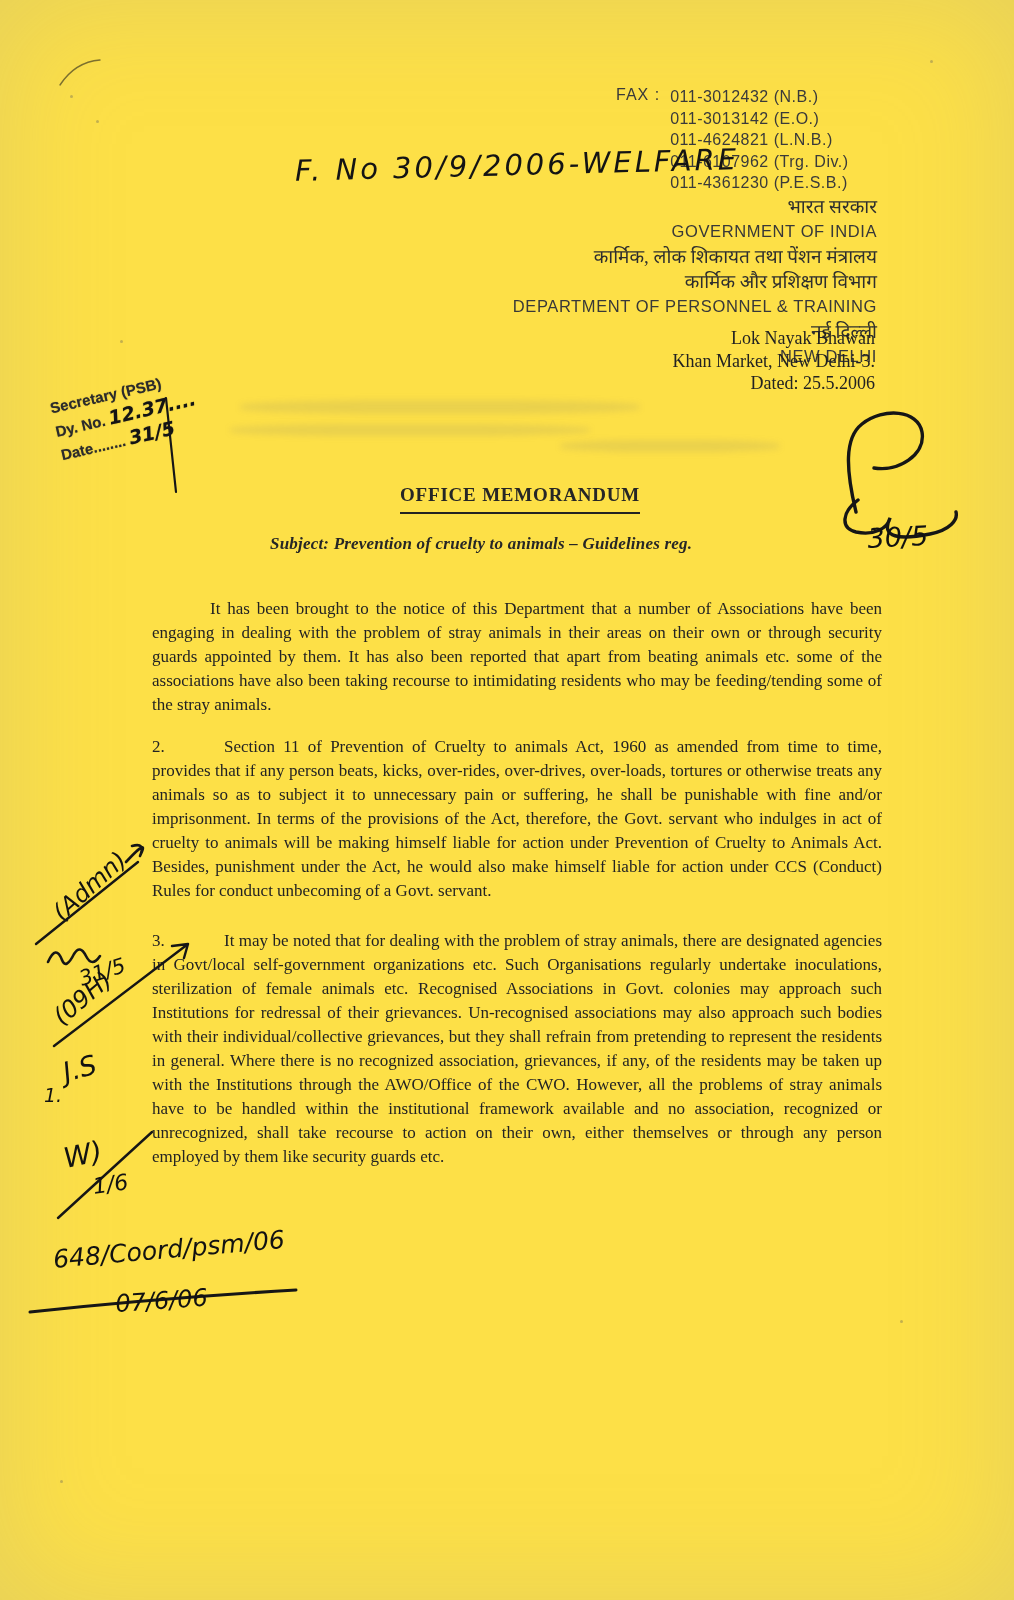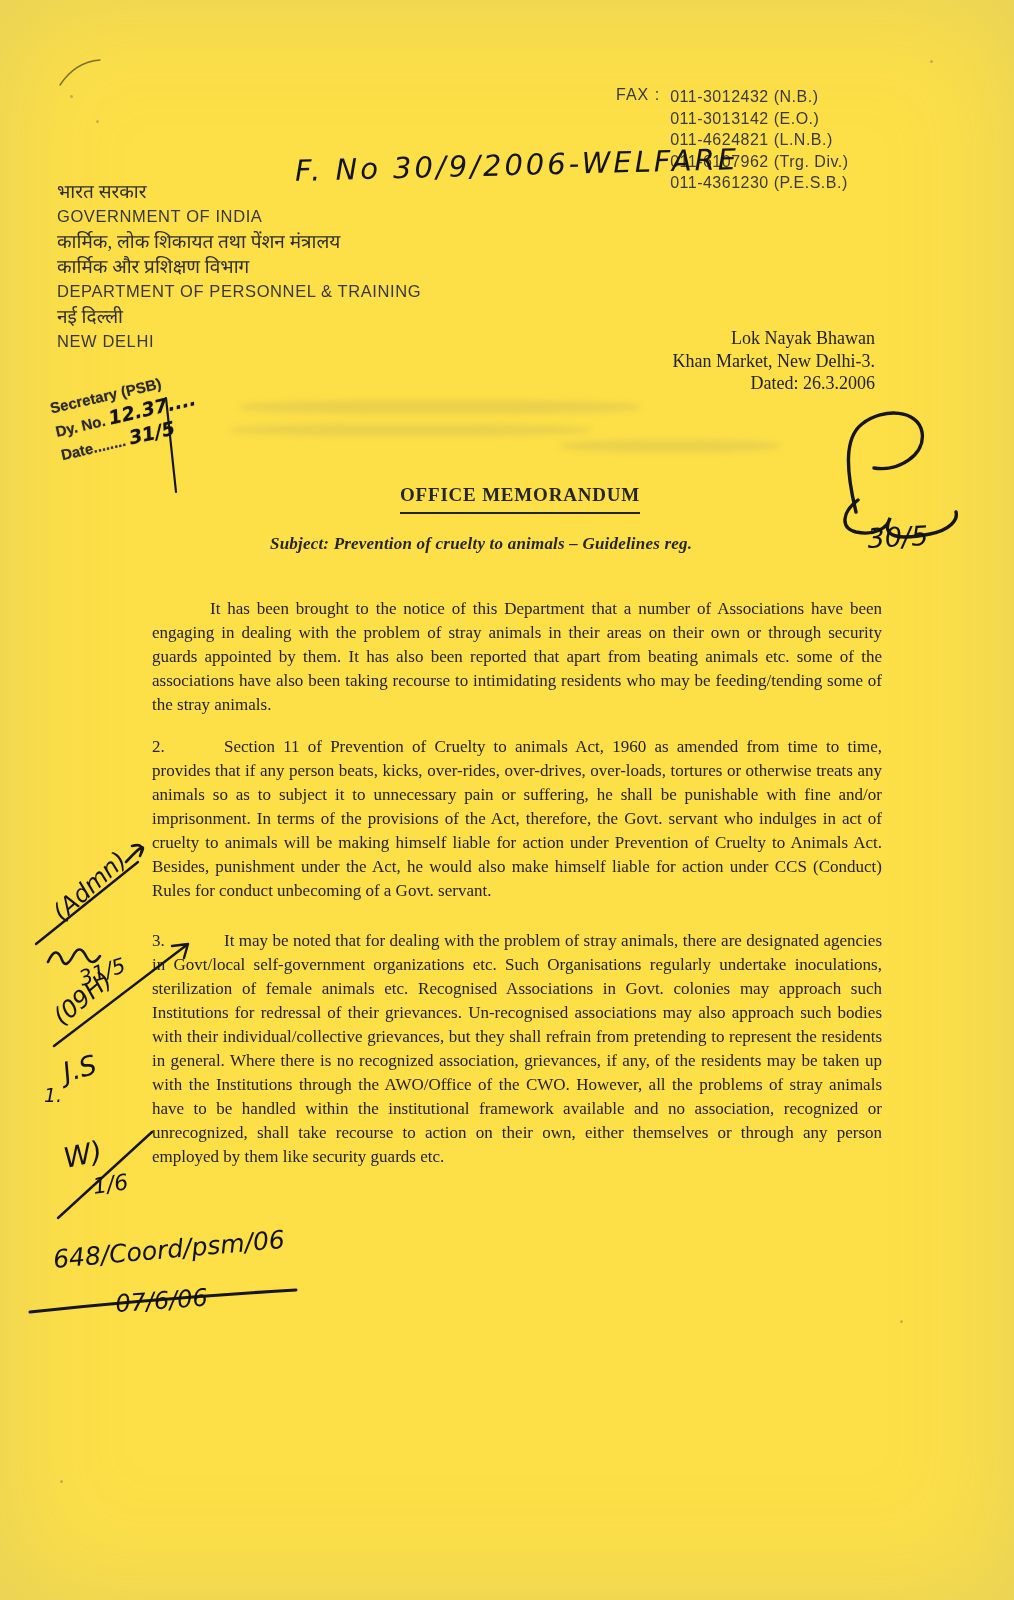--- a/index.html
+++ b/index.html
@@ -11,21 +11,21 @@
   }
   .abs{position:absolute;}
   
   .fax{left:616px;top:86px;font-family:"Liberation Sans",sans-serif;font-size:16px;color:#3a3a3a;display:flex;}
   .fax-label{margin-right:10px;letter-spacing:1px;}
   .fax-lines div{line-height:21.5px;letter-spacing:.5px;}
   
   .hand{font-family:"DejaVu Sans",sans-serif;font-style:italic;color:#141414;}
   .fno{left:295px;top:148px;font-size:29px;letter-spacing:3px;transform:rotate(-1.5deg);white-space:nowrap;}
   
-  .hdr{left:57px;top:179px;width:820px;text-align:left;}
+  .hdr{left:57px;top:194px;width:820px;text-align:right;}
   .hdr .hi{font-size:19px;line-height:25px;color:#2e2e2e;}
   .hdr .en{font-family:"Liberation Sans",sans-serif;font-size:16.5px;line-height:25px;letter-spacing:.6px;color:#383838;}
   
   .addr{right:139px;top:327px;text-align:right;font-size:18px;line-height:22.5px;color:#222;}
   
   .stamp{left:48px;top:398px;transform:rotate(-13deg);transform-origin:left top;
     font-family:"Liberation Sans",sans-serif;font-weight:bold;font-size:15px;color:#2b2b2b;
     text-shadow:0 0 1px rgba(40,40,40,.55);line-height:22px;white-space:nowrap;}
   .stamp .hand{font-size:19px;font-weight:bold;}
   
@@ -81,21 +81,21 @@
     <div class="hi">कार्मिक, लोक शिकायत तथा पेंशन मंत्रालय</div>
     <div class="hi">कार्मिक और प्रशिक्षण विभाग</div>
     <div class="en">DEPARTMENT OF PERSONNEL &amp; TRAINING</div>
     <div class="hi">नई दिल्ली</div>
     <div class="en">NEW DELHI</div>
   </div>
 
   <div class="abs addr">
     <div>Lok Nayak Bhawan</div>
     <div>Khan Market, New Delhi-3.</div>
-    <div>Dated: 26.3.2006</div>
+    <div>Dated: 25.5.2006</div>
   </div>
 
   <div class="abs stamp">
     <div>Secretary (PSB)</div>
     <div>
       <span>Dy. No.</span>
       <span class="hand">12.37....</span>
     </div>
     <div>
       <span>Date........</span>

